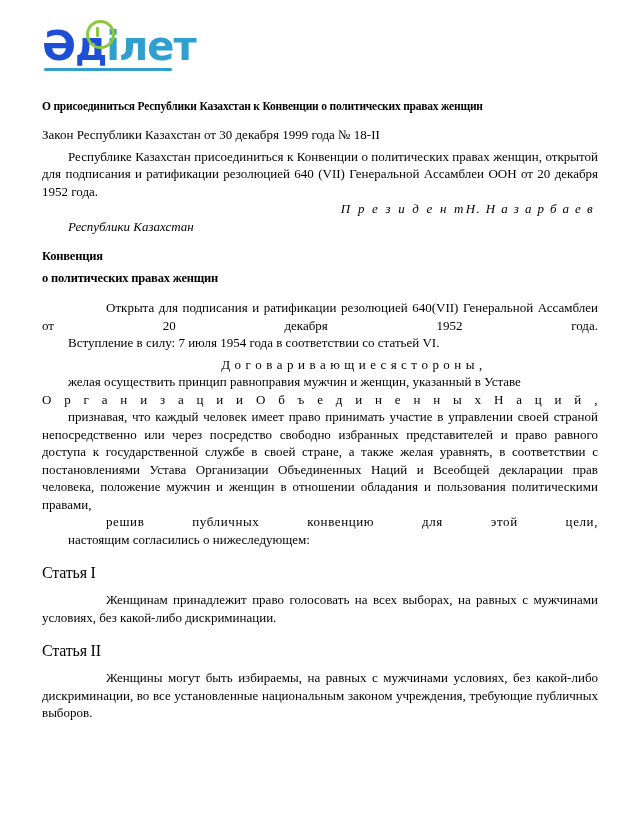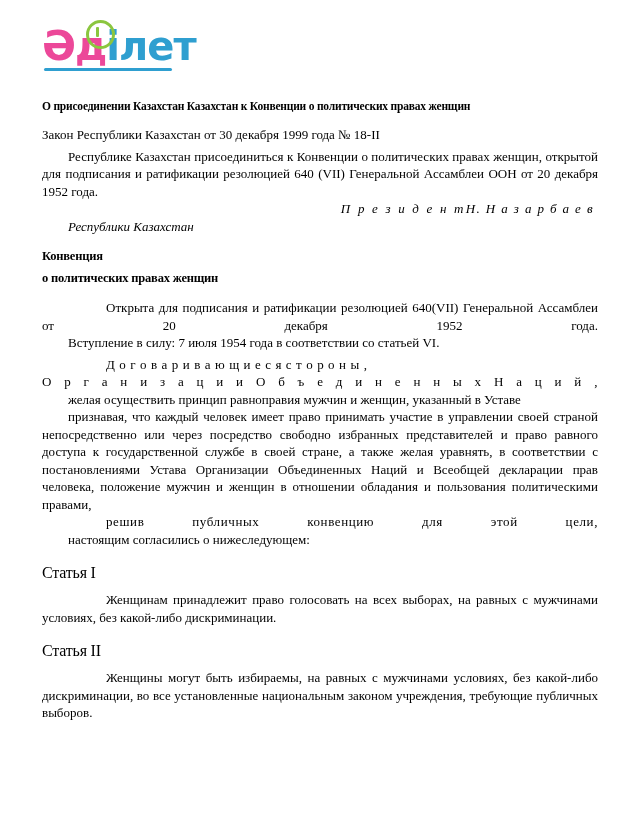--- a/index.html
+++ b/index.html
@@ -36,21 +36,21 @@
     position: relative;
     line-height: 1;
     user-select: none;
   }
   .logo-text {
     font-family: "DejaVu Sans", sans-serif;
     font-size: 40px;
     font-weight: bold;
     letter-spacing: -1px;
   }
-  .logo-ad { color: #ec4899; }
+  .logo-ad { color: #1d4ed8; }
   .logo-i  { color: #2f9fd0; }
   .logo-let { color: #2f9fd0; }
   .logo-underline {
     position: absolute;
     left: 2px;
     bottom: -5px;
     width: 128px;
     height: 3px;
     background: #2f9fd0;
     border-radius: 2px;
@@ -143,21 +143,21 @@
   <div class="content">
 
     <div class="logo-wrap">
       <div class="logo">
         <span class="logo-text logo-ad">Әд</span><span class="logo-text logo-i">i</span><span class="logo-text logo-let">лет</span>
         <span class="logo-underline"></span>
         <span class="logo-magnifier"></span>
       </div>
     </div>
 
-    <h1 class="doc-title">О присоединении Казахстан Казахстан к Конвенции о политических правах женщин</h1>
+    <h1 class="doc-title">О присоединиться Республики Казахстан к Конвенции о политических правах женщин</h1>
 
     <p class="para">Закон Республики Казахстан от 30 декабря 1999 года № 18-II</p>
 
     <div class="gap-4"></div>
 
     <p class="para indent">Республике Казахстан присоединиться к Конвенции о политических правах женщин, открытой для подписания и ратификации резолюцией 640 (VII) Генеральной Ассамблеи ООН от 20 декабря 1952 года.</p>
 
     <div class="sig-row">
       <span class="sig-left">П р е з и д е н т</span>
       <span class="sig-right">Н. Н а з а р б а е в</span>
@@ -170,23 +170,23 @@
     <div class="gap-4"></div>
     <div class="heading-b">о политических правах женщин</div>
 
     <div class="gap-12"></div>
 
     <p class="para big-indent italic full-spread">Открыта для подписания и ратификации резолюцией 640(VII) Генеральной Ассамблеи от 20 декабря 1952 года.</p>
     <p class="para indent italic">Вступление в силу: 7 июля 1954 года в соответствии со статьей VI.</p>
 
     <div class="gap-4"></div>
 
-    <p class="para big-indent spaced" style="text-align:left;">Д о г о в а р и в а ю щ и е с я   с т о р о н ы ,</p>
+    <p class="para big-indent spaced" style="text-align:center;">Д о г о в а р и в а ю щ и е с я   с т о р о н ы ,</p>
+    <p class="para indent">желая осуществить принцип равноправия мужчин и женщин, указанный в Уставе</p>
     <p class="para full-spread spaced">О р г а н и з а ц и и          О б ъ е д и н е н н ы х          Н а ц и й ,</p>
-    <p class="para indent">желая осуществить принцип равноправия мужчин и женщин, указанный в Уставе</p>
     <p class="para indent just-wide">признавая, что каждый человек имеет право принимать участие в управлении своей страной непосредственно или через посредство свободно избранных представителей и право равного доступа к государственной службе в своей стране, а также желая уравнять, в соответствии с постановлениями Устава Организации Объединенных Наций и Всеобщей декларации прав человека, положение мужчин и женщин в отношении обладания и пользования политическими правами,</p>
     <p class="para big-indent full-spread spaced">решив публичных конвенцию для этой цели,</p>
     <p class="para indent">настоящим согласились о нижеследующем:</p>
 
     <div class="gap-16"></div>
 
     <div class="article-h">Статья I</div>
     <div class="gap-9"></div>
     <p class="para big-indent just-wide">Женщинам принадлежит право голосовать на всех выборах, на равных с мужчинами условиях, без какой-либо дискриминации.</p>
 

